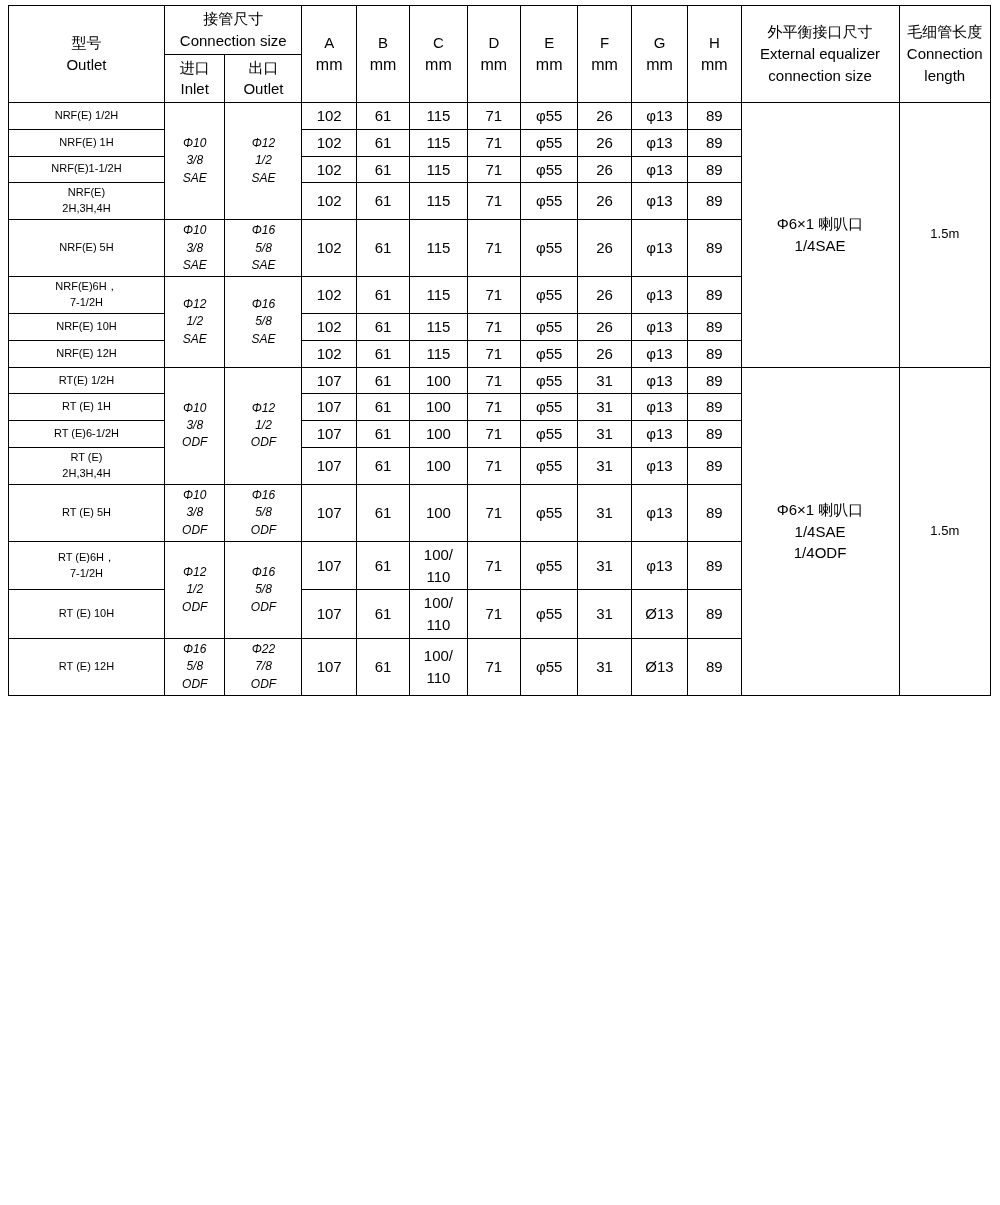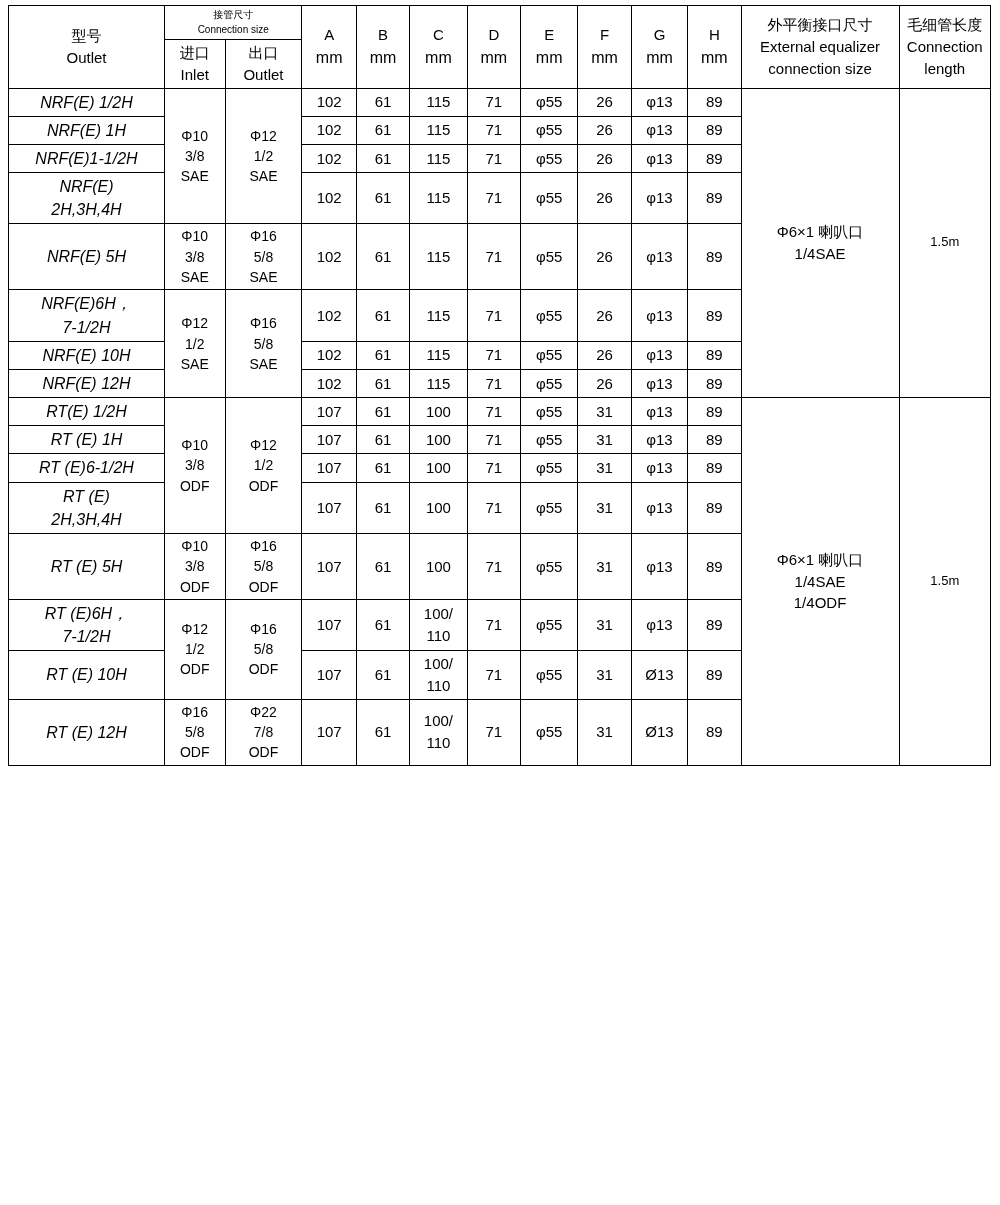--- a/index.html
+++ b/index.html
@@ -26,27 +26,27 @@
   }
   table.spec td, table.spec th {
     border: 1px solid #000000;
     text-align: center;
     vertical-align: middle;
     padding: 2px 1px;
     font-weight: normal;
     line-height: 1.45;
   }
   .hdr-model { font-size: 15px; }
-  .hdr-conn { font-size: 10px; }
+  .hdr-conn { font-size: 15px; }
   .hdr-dim { font-size: 15px; }
   .hdr-sub { font-size: 15px; }
   .unit { font-size: 16px; }
-  .cell-model { font-size: 16px; padding: 3px 2px; font-style: italic; }
+  .cell-model { font-size: 11px; padding: 3px 2px; }
   .cell-num { font-size: 15px; }
-  .cell-conn { font-size: 14px; line-height: 1.7; }
+  .cell-conn { font-size: 12px; line-height: 1.7; font-style: italic; }
   .cell-eq { font-size: 15px; line-height: 2.6; }
   .cell-cap { font-size: 13px; }
   .stack { display: block; }
   .stack span { display: block; }
   
   col.c-model { width: 152px; }
   col.c-inlet { width: 59px; }
   col.c-outlet { width: 75px; }
   col.c-a { width: 53px; }
   col.c-b { width: 52px; }

